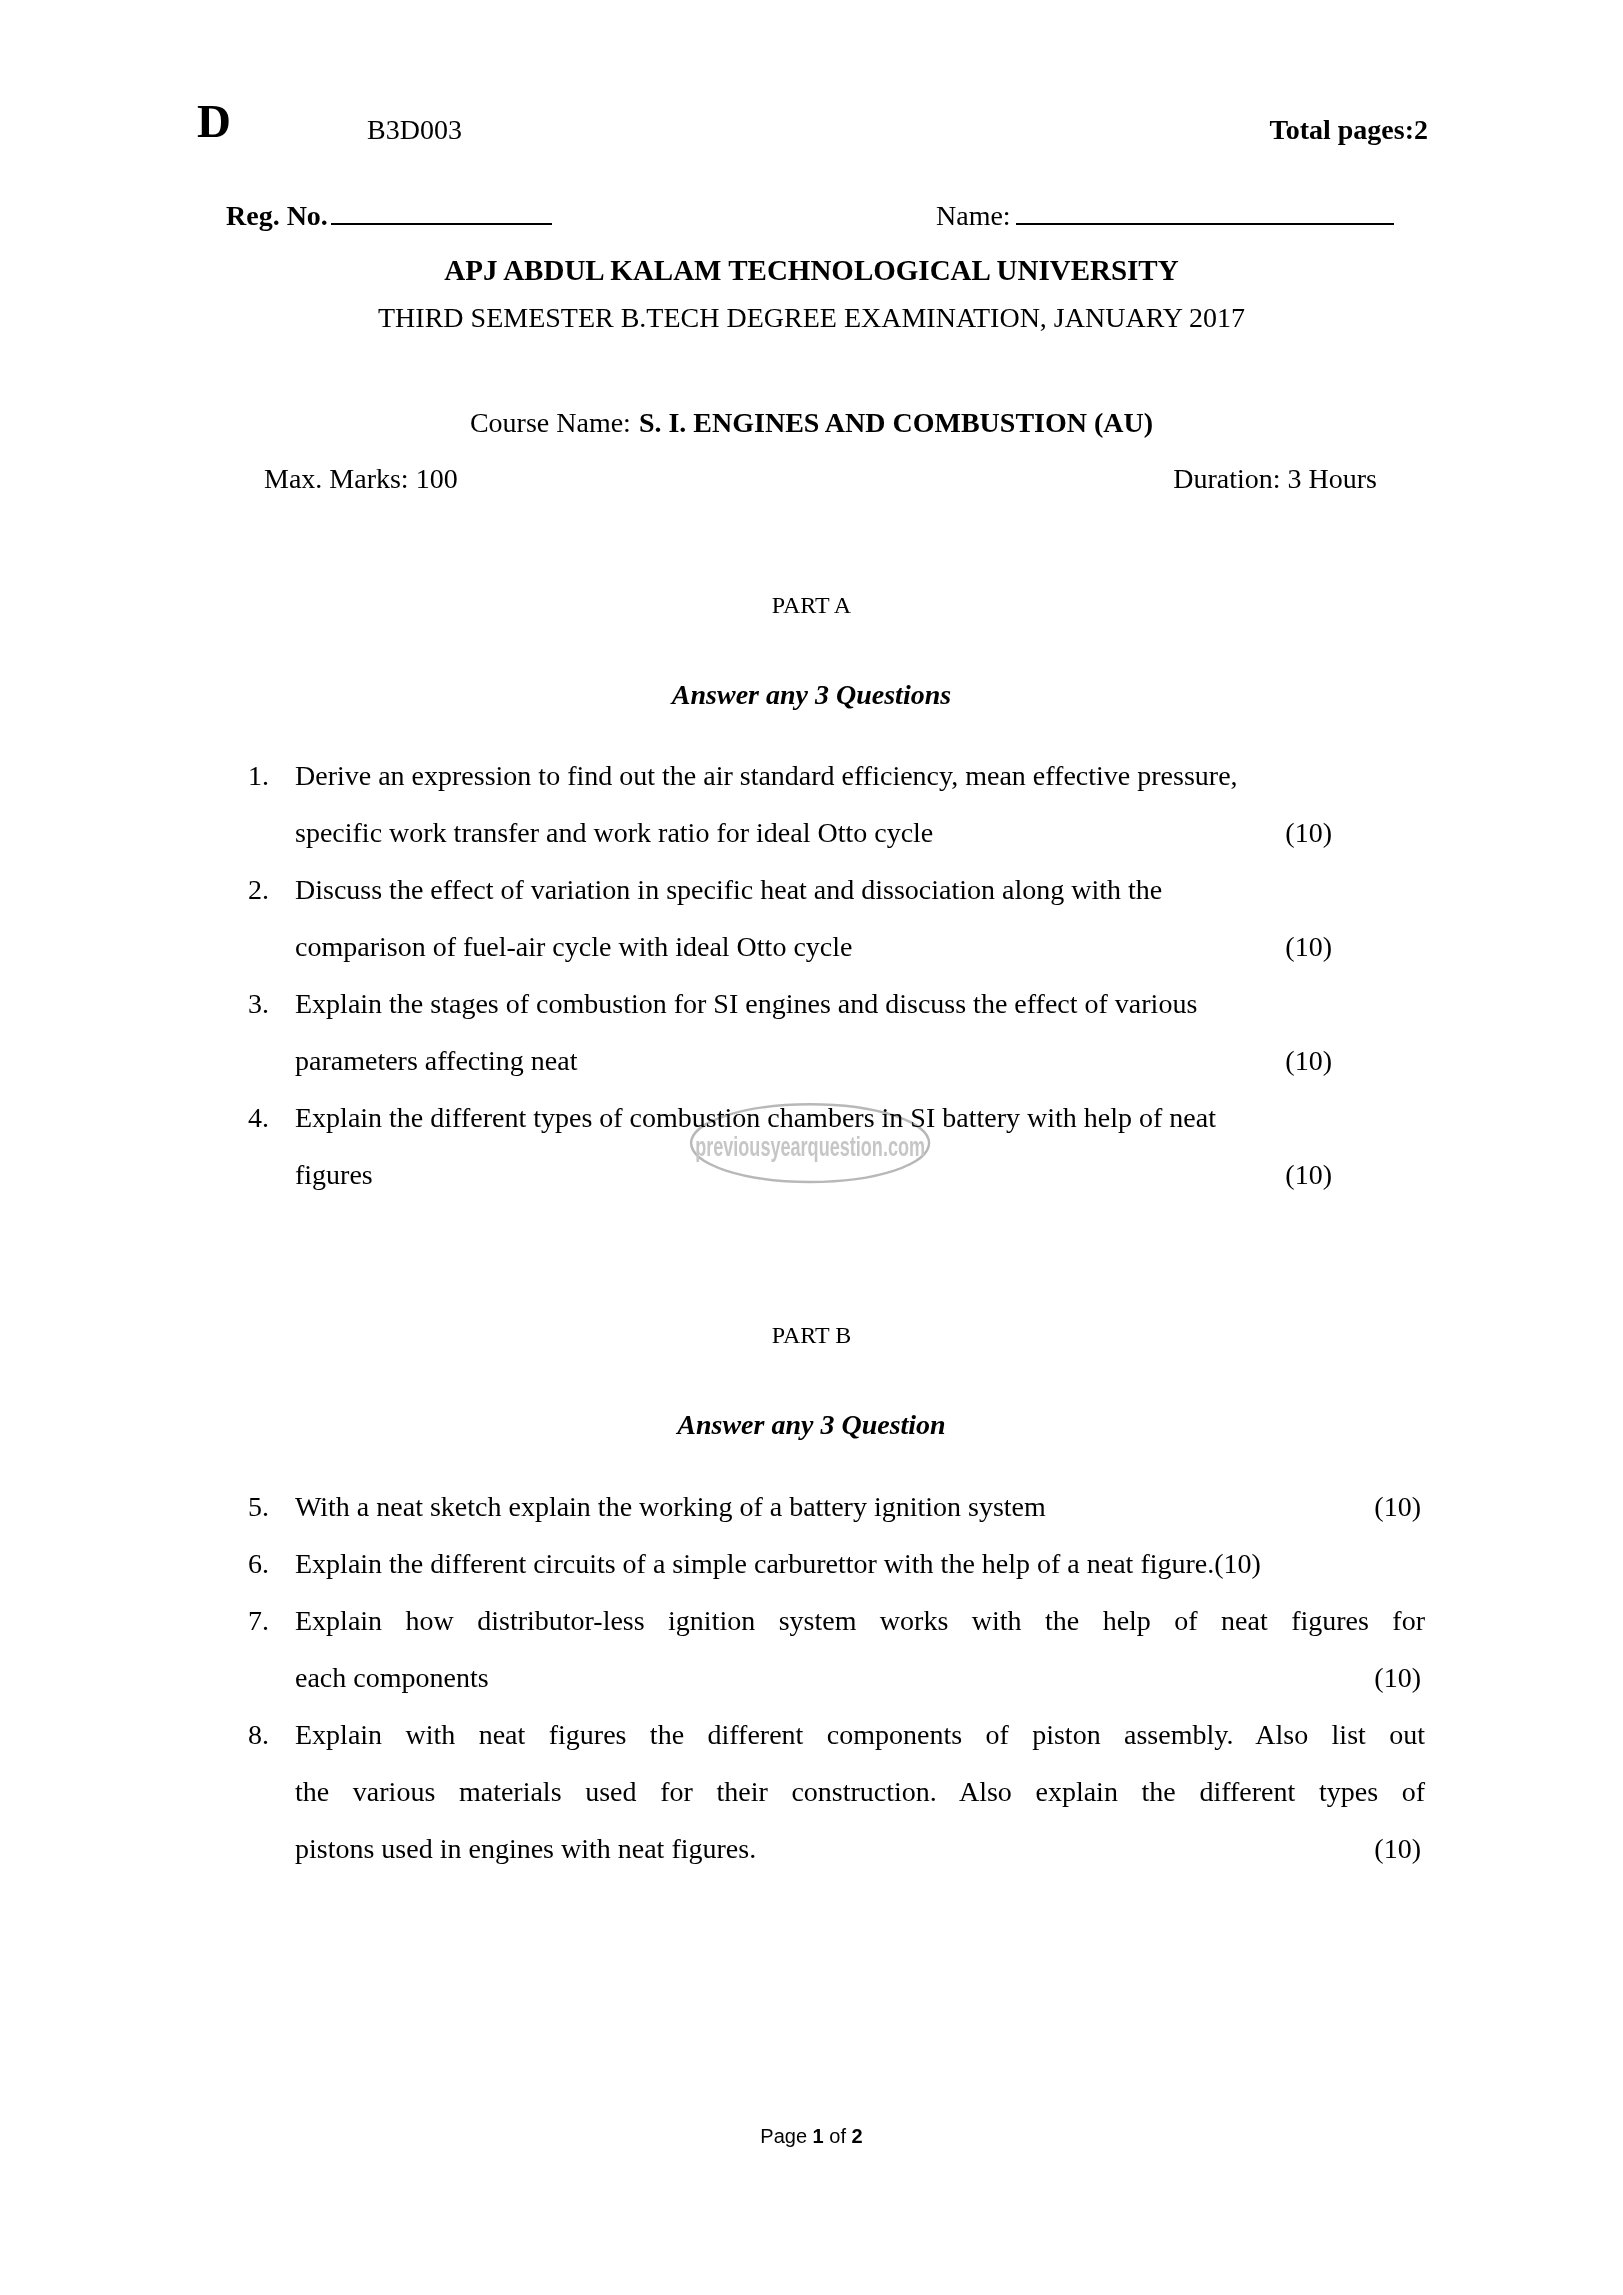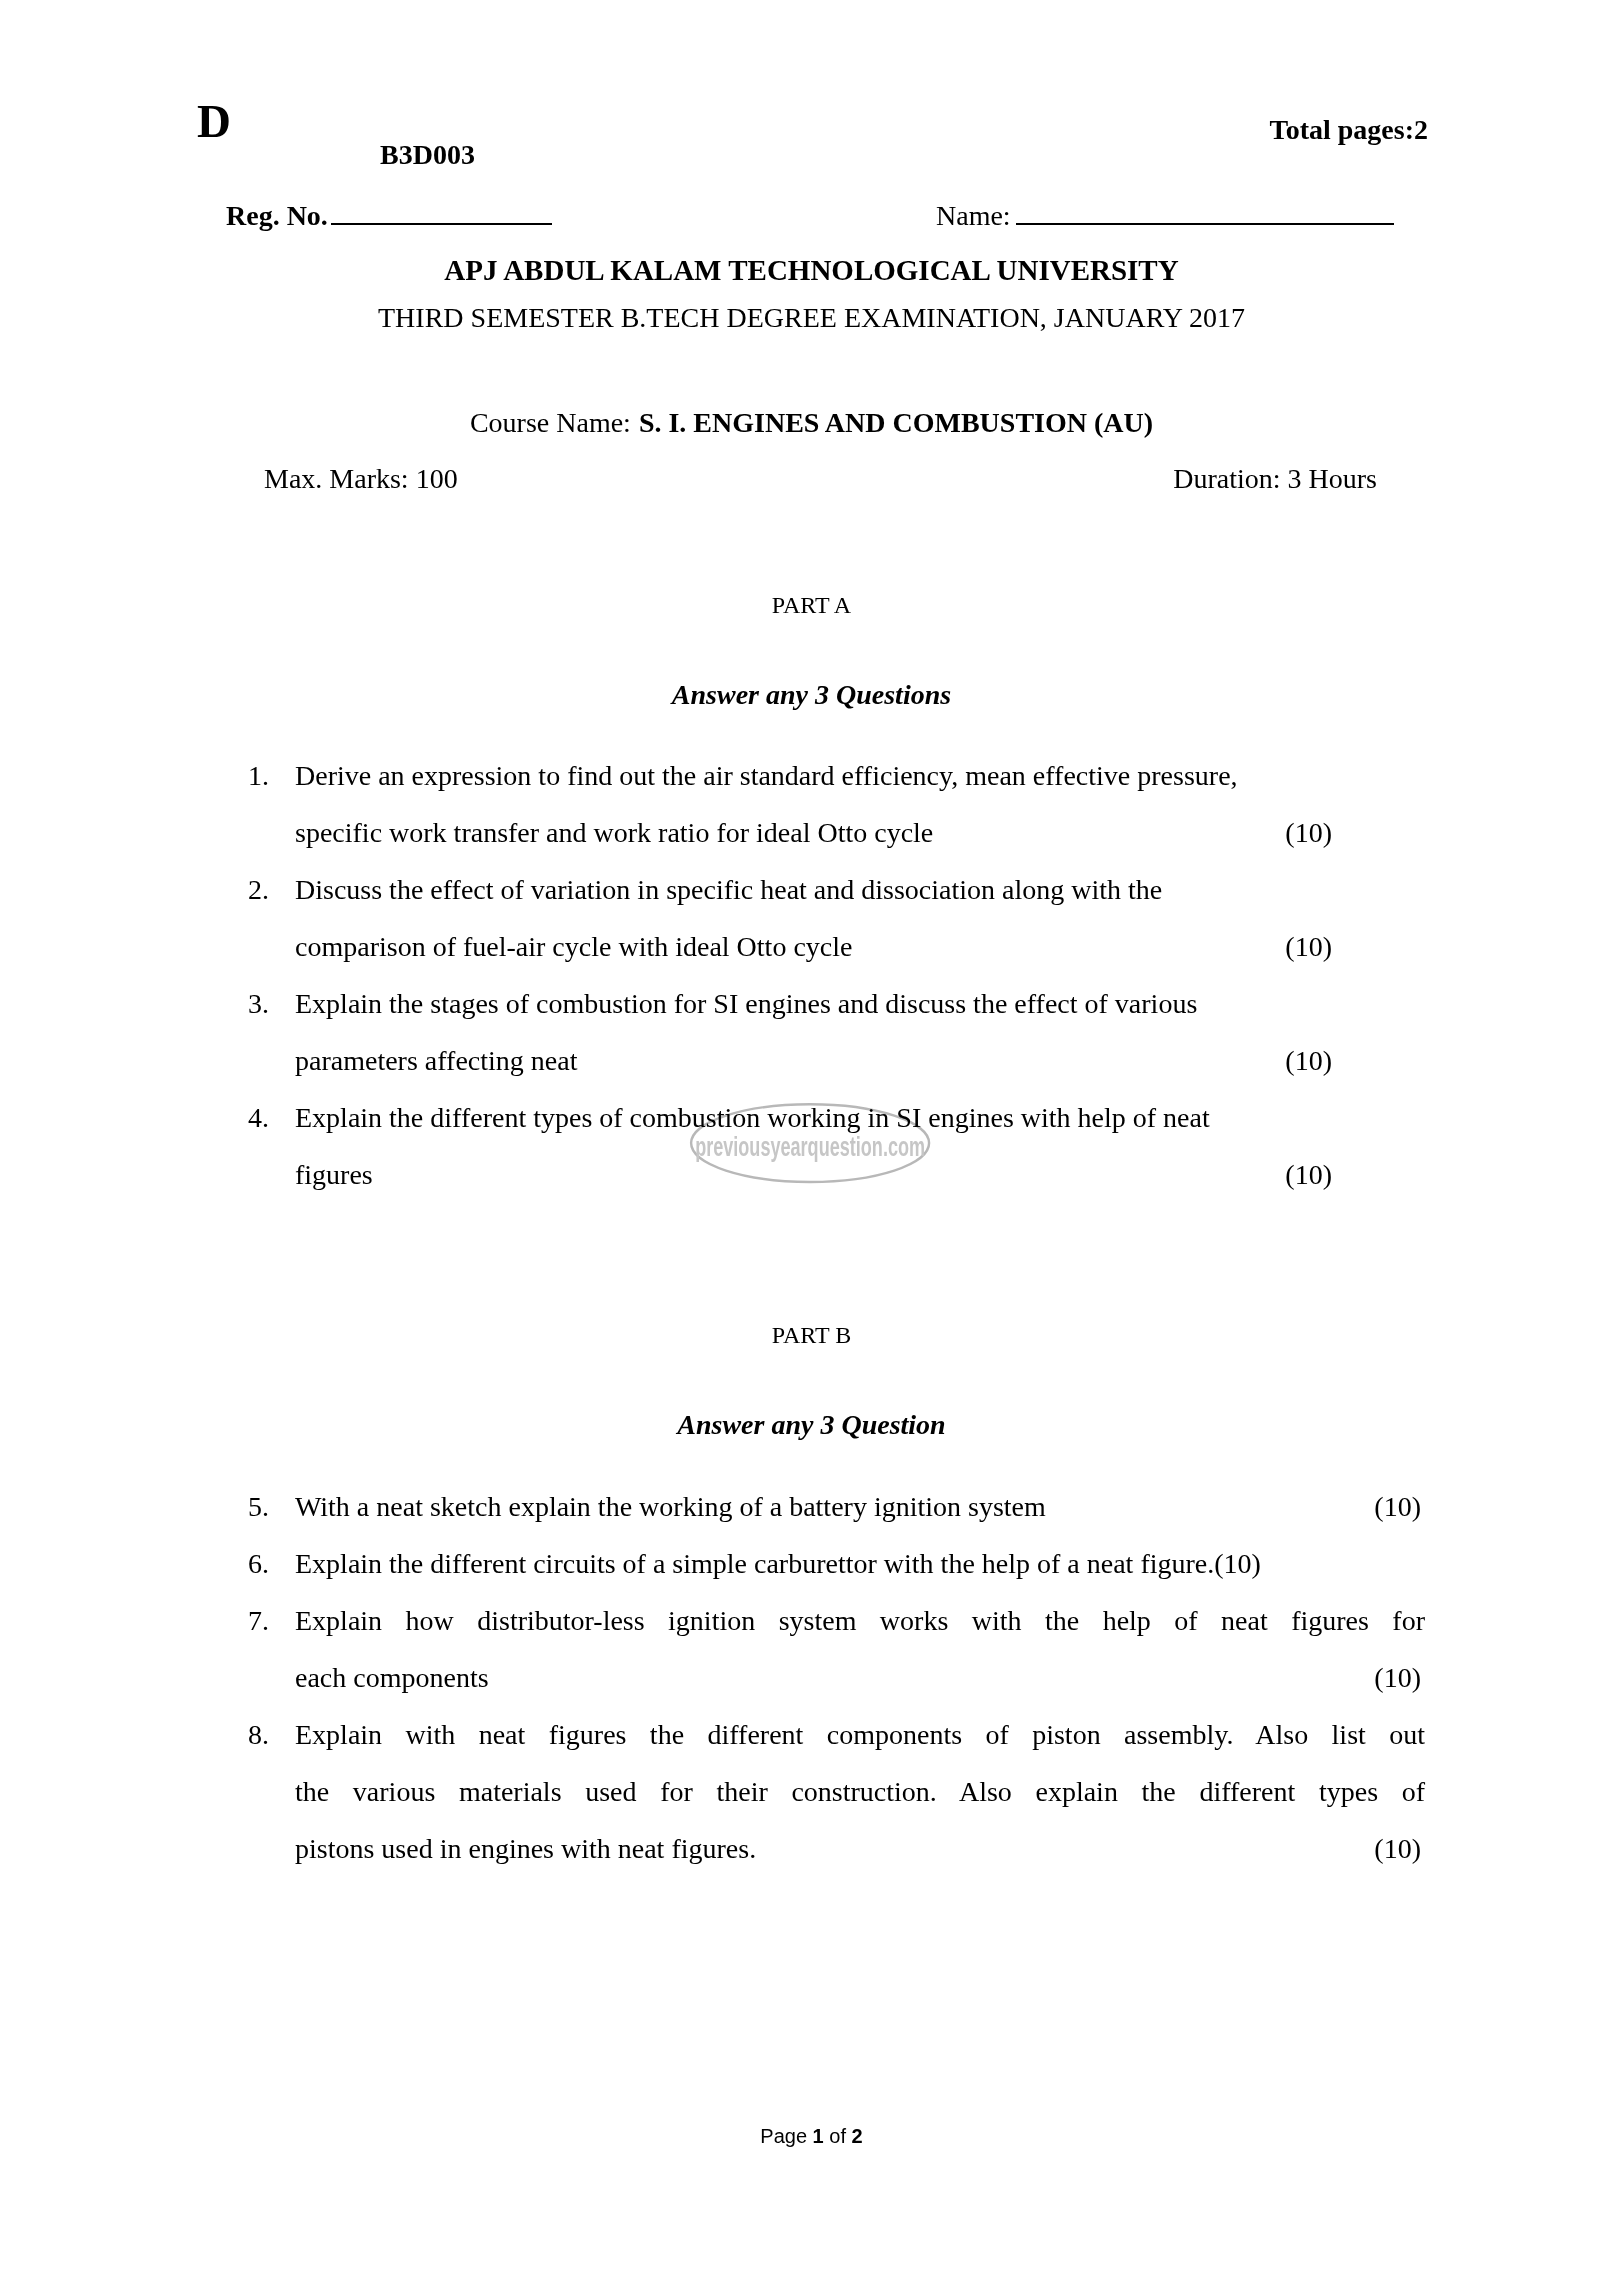--- a/index.html
+++ b/index.html
@@ -10,21 +10,21 @@
     background: #ffffff;
     color: #000;
     font-family: "Liberation Serif", serif;
     font-size: 28px;
     overflow: hidden;
   }
   .abs { position: absolute; }
 
   
   .exam-letter { left: 197px; top: 96px; font-size: 47px; font-weight: bold; line-height: 1.1; }
-  .paper-code  { left: 380px; top: 114px; font-weight: bold; margin-top: 25px; }
+  .paper-code  { left: 367px; top: 114px; font-weight: normal; }
   .total-pages { right: 195px; top: 114px; font-weight: bold; }
 
   
   .reg-group  { left: 226px;  top: 200px; white-space: nowrap; font-weight: bold; }
   .name-group { left: 936px; top: 200px; white-space: nowrap; }
   .fill-line {
     display: inline-block;
     border-bottom: 2.4px solid #000;
     height: 0.8px;
   }
@@ -137,21 +137,21 @@
           <div class="q-line">Explain the stages of combustion for SI engines and discuss the effect of various</div>
           <div class="q-line has-marks">
             <span>parameters affecting neat</span>
             <span class="q-marks">(10)</span>
           </div>
         </div>
       </div>
       <div class="q-item">
         <div class="q-num">4.</div>
         <div class="q-body">
-          <div class="q-line">Explain the different types of combustion working in SI engines with help of neat</div>
+          <div class="q-line">Explain the different types of combustion chambers in SI battery with help of neat</div>
           <div class="q-line has-marks">
             <span>figures</span>
             <span class="q-marks">(10)</span>
           </div>
         </div>
       </div>
     </div>
 
   <svg class="abs watermark" width="245" height="85" viewBox="0 0 302 105" style="font-size:34px">
     <ellipse cx="150.5" cy="52" rx="147" ry="48" fill="none" stroke-width="3" stroke="#b8b8b8"></ellipse>

